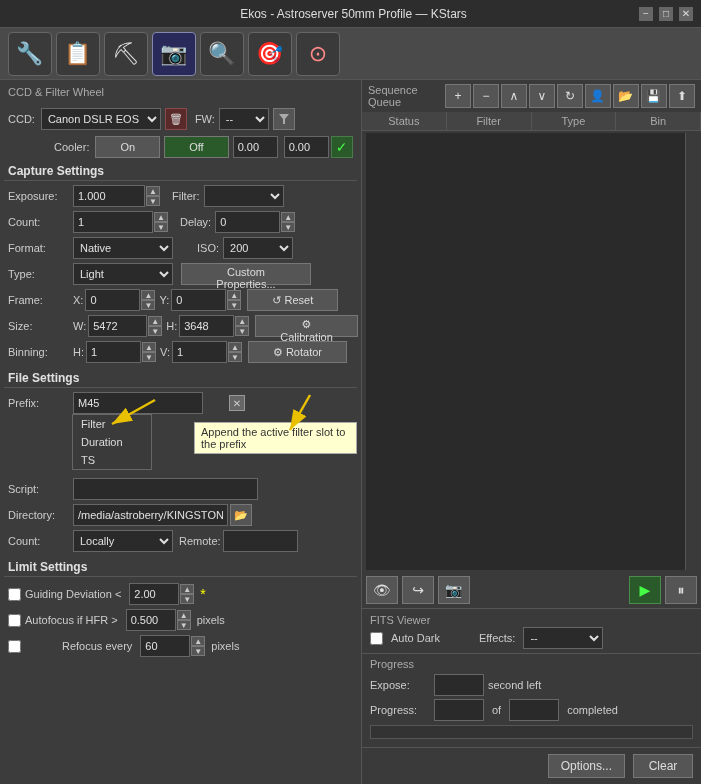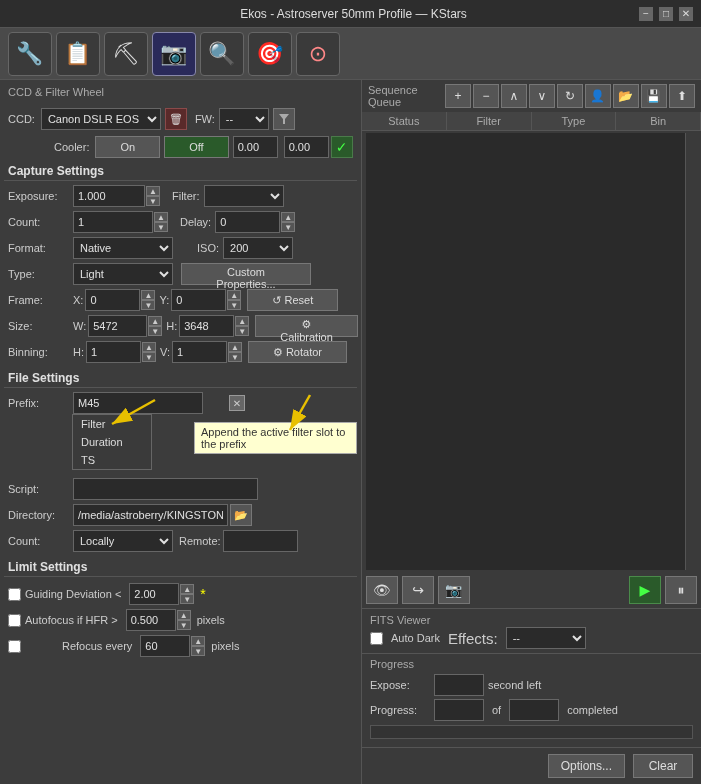--- a/index.html
+++ b/index.html
@@ -707,21 +707,21 @@
           <span>⏸</span>
         </div>
       </div>
     </div>
 
     <div class="fits-viewer-section">
       <span class="fits-title">FITS Viewer</span>
       <div class="fits-controls">
         <input type="checkbox" style="">
         <span style="font-size:11px; color:#ccc;">Auto Dark</span>
-        <span style="font-size:15px; color:#ccc;">Effects:</span>
+        <span style="font-size:11px; color:#ccc;margin-left:31px;">Effects:</span>
         <select style="width:80px;">
           <option>--</option>
         </select>
       </div>
     </div>
 
     <div class="progress-section">
       <div class="fits-title">Progress</div>
       <div class="progress-row">
         <span class="progress-label">Expose:</span>

